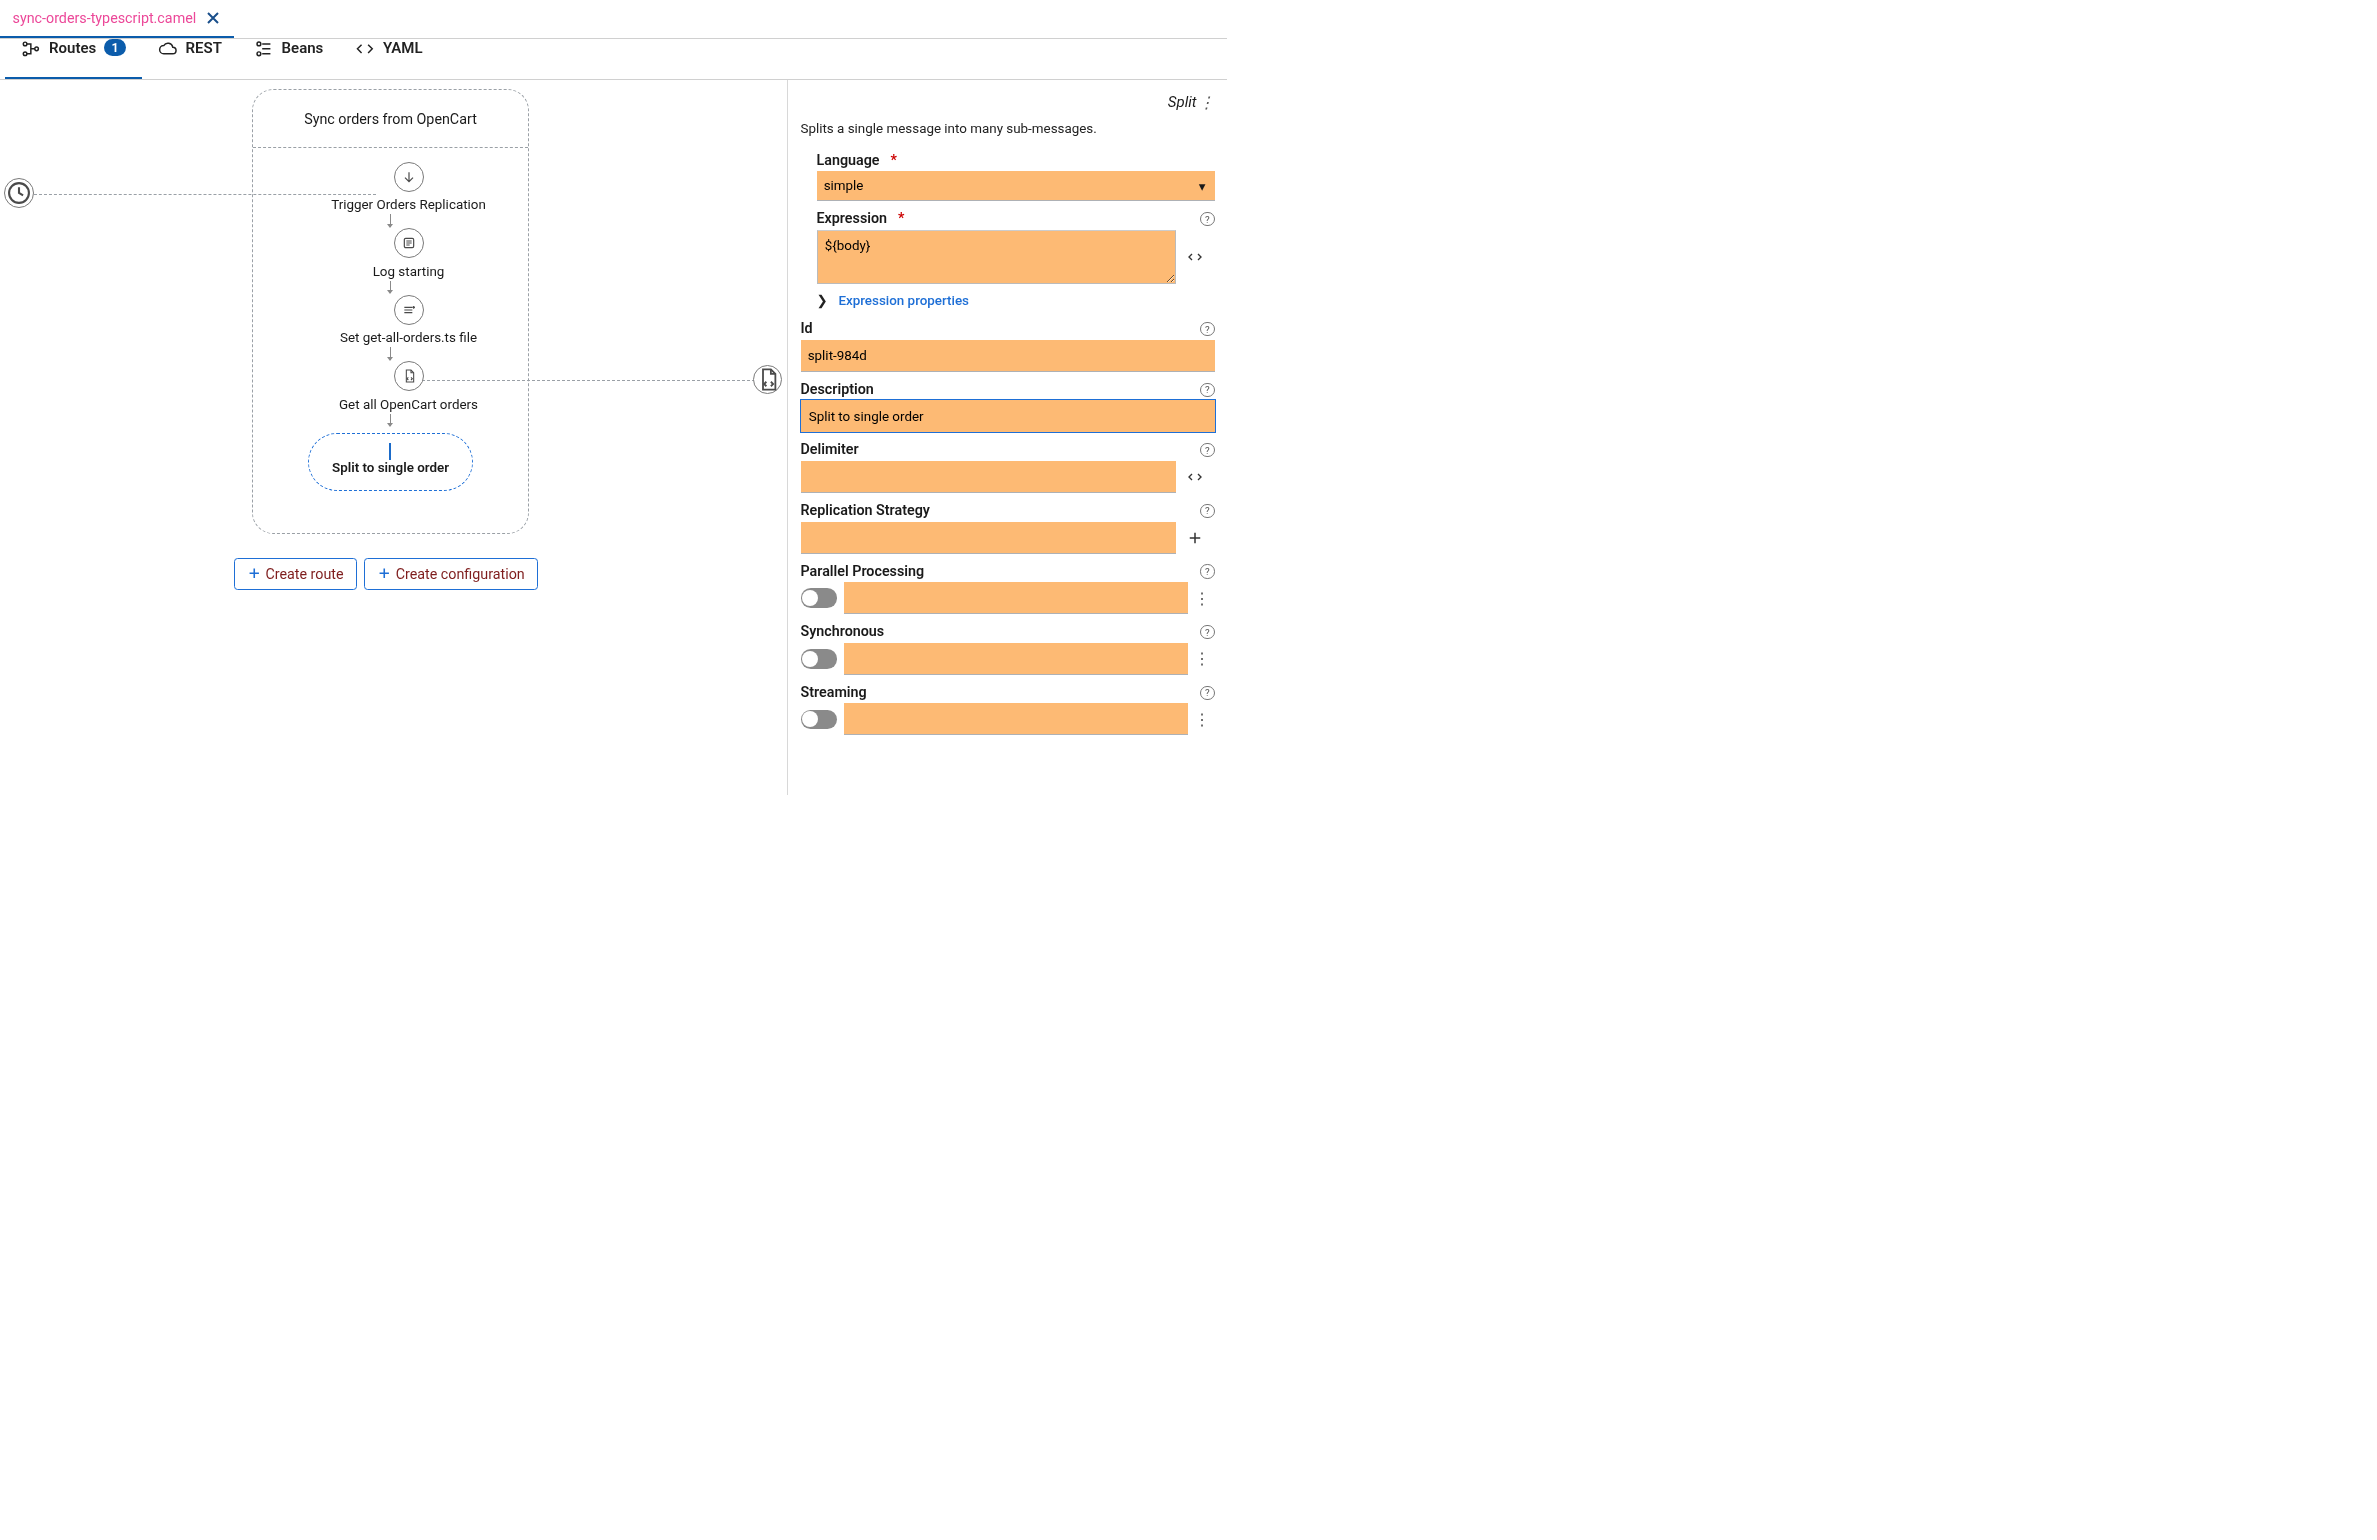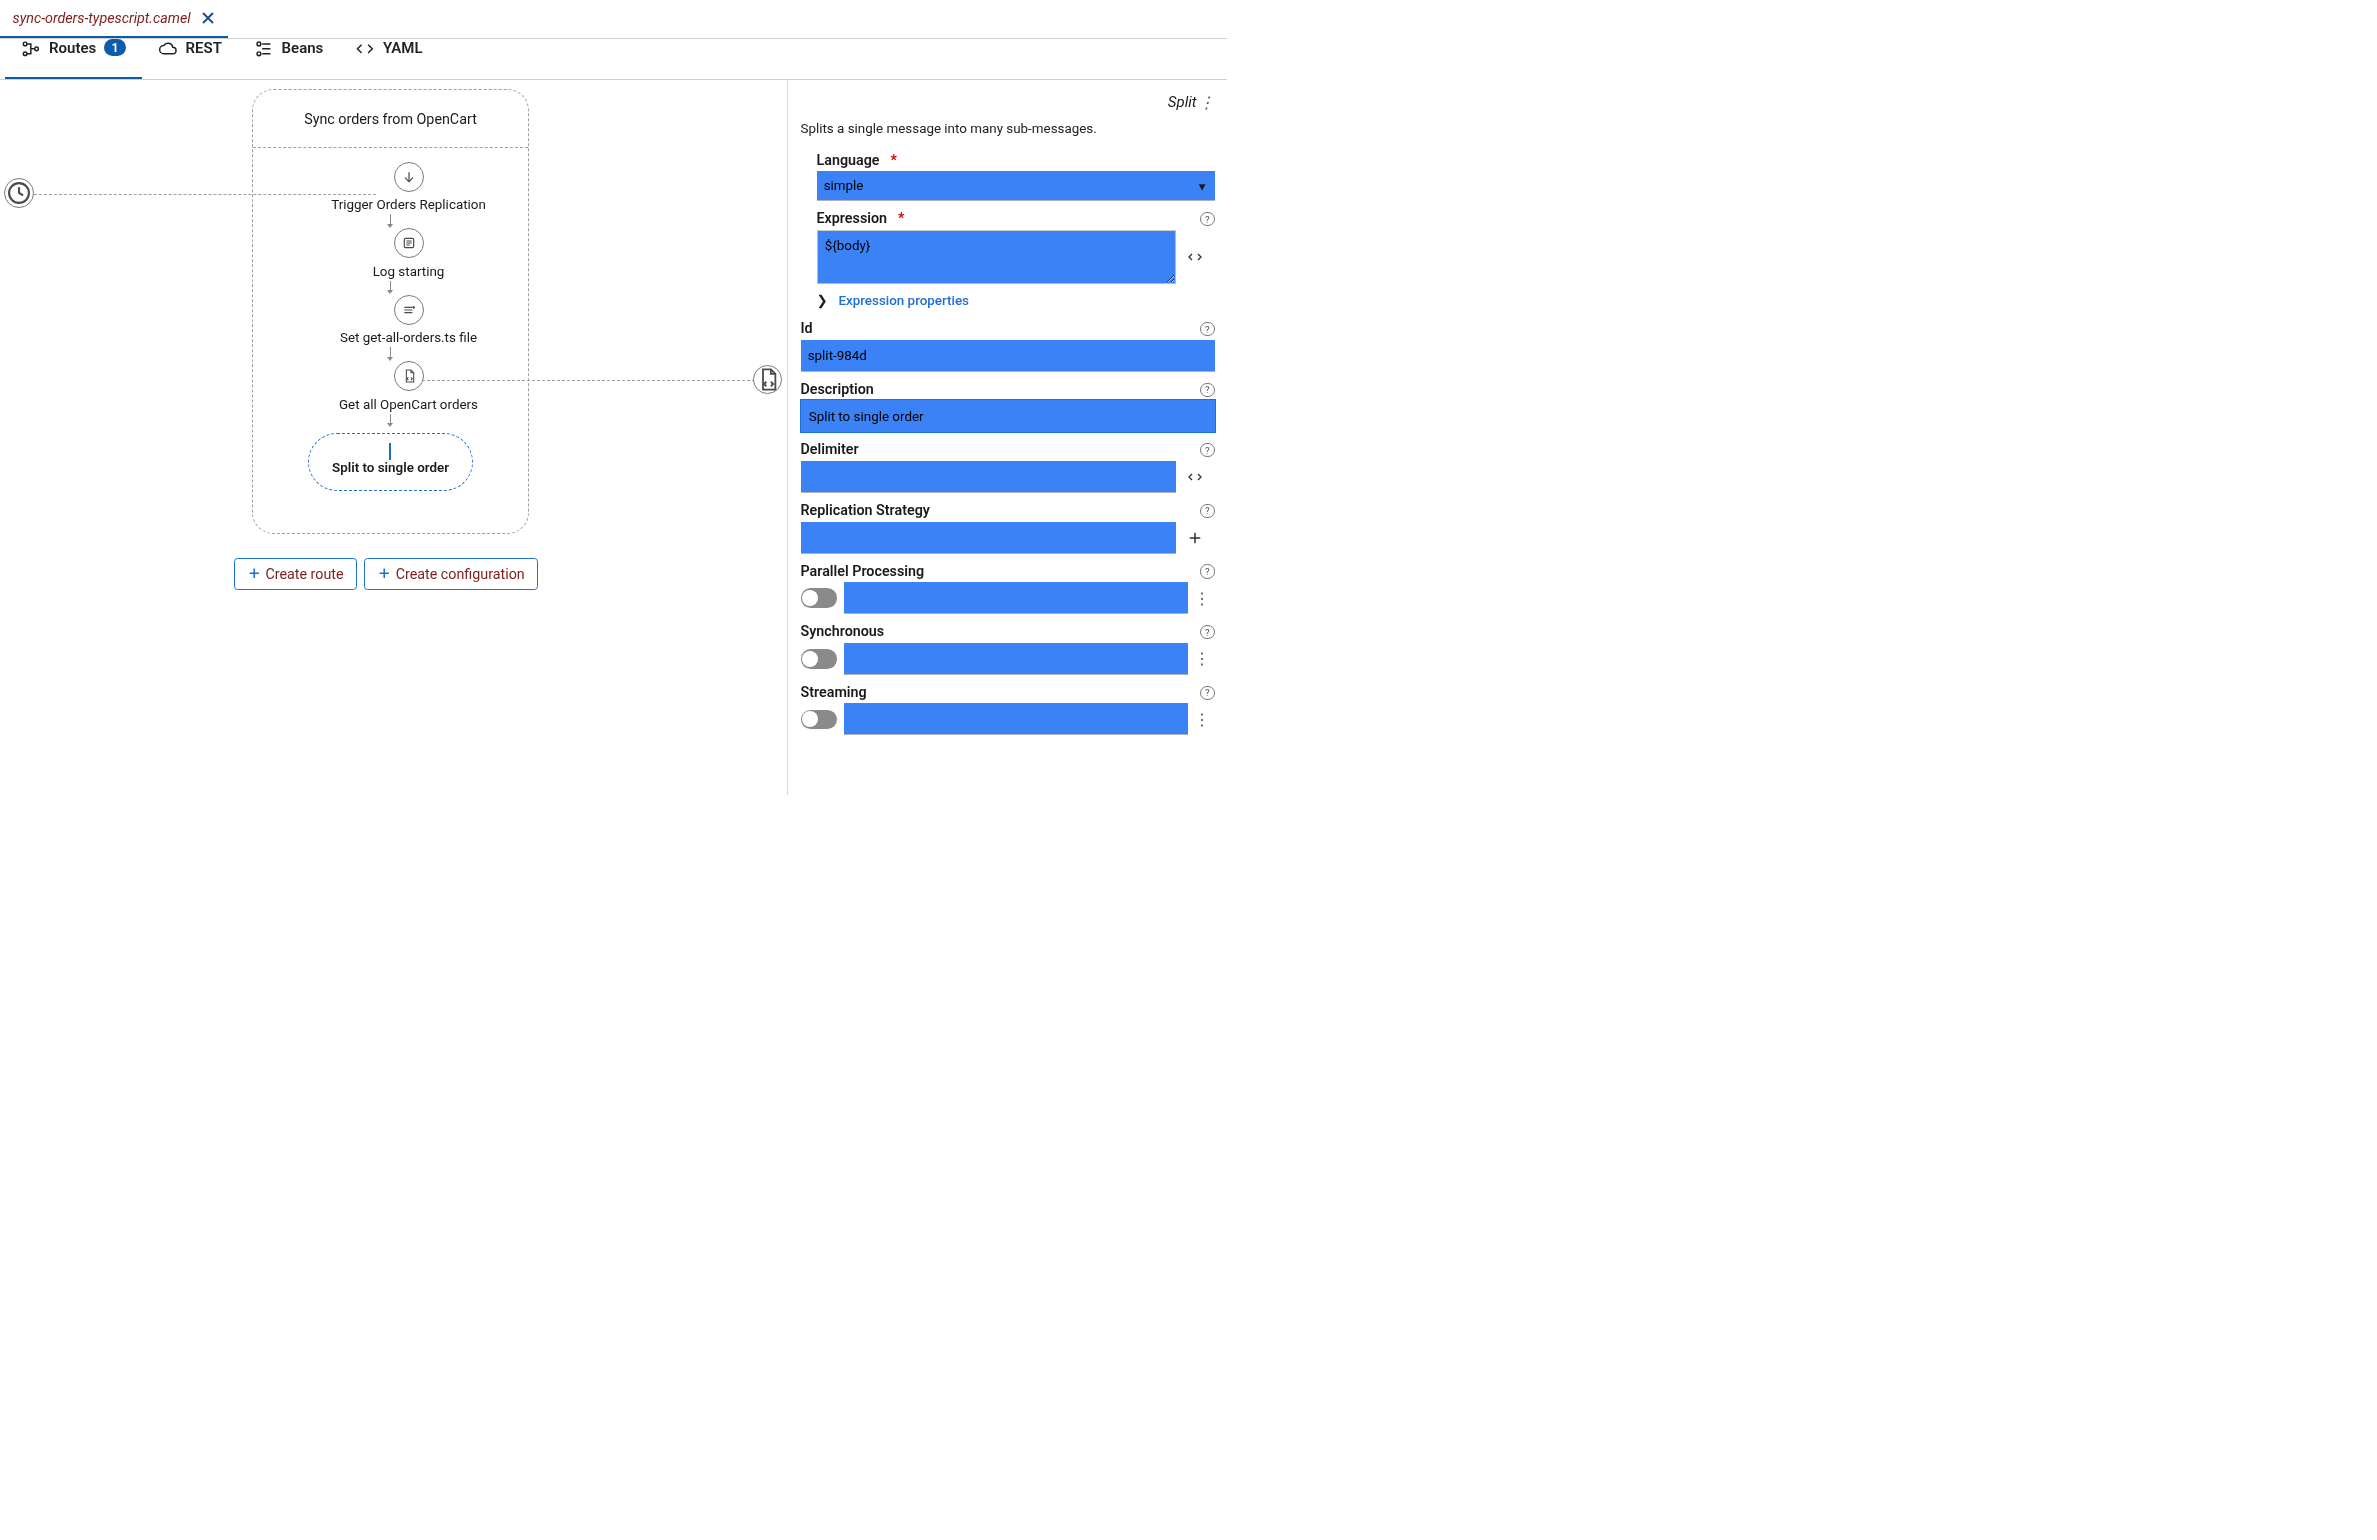--- a/index.html
+++ b/index.html
@@ -1,20 +1,20 @@
 <!DOCTYPE html>
 <html style="font-size:14.3px"><head>
 <meta charset="utf-8">
 <style>
   * { box-sizing: border-box; font-family: -apple-system, BlinkMacSystemFont, "Segoe UI", Roboto, Helvetica, Arial, sans-serif; }
   body { margin: 0; padding: 0; background: #fff; color: #1a1a1a; font-size: 13.4px; }
   .app { width: 1227px; height: 795px; display: flex; flex-direction: column; }
   
   .file-tabs { display: flex; align-items: center; border-bottom: 0.9px solid #d0d0d0; height: 39px; }
-  .file-tab { display: flex; align-items: center; gap: 9px; padding: 0 12.5px; height: 100%; color: #7f1d1d; border-bottom: 2.7px solid #0b5cab; font-size: 14.3px; font-style: italic; }
+  .file-tab { display: flex; align-items: center; gap: 9px; padding: 0 12.5px; height: 100%; color: #ec4899; border-bottom: 2.7px solid #0b5cab; font-size: 14.3px; }
   .file-tab .close { width: 16px; height: 16px; display: flex; align-items: center; justify-content: center; }
   
   .view-tabs { display: flex; align-items: center; height: 41px; border-bottom: 0.9px solid #d0d0d0; padding-left: 5.4px; }
   .view-tab { display: flex; align-items: flex-start; gap: 8px; padding: 0 16px; height: 100%; font-weight: 600; font-size: 15px; color: #222; border-bottom: 2.7px solid transparent; }
   .view-tab.active { border-bottom-color: #0b5cab; }
   .badge { background: #0b5cab; color: #fff; border-radius: 9px; padding: 0.9px 7.2px; font-size: 12.5px; font-weight: 600; }
   .view-tab svg { width: 19.7px; height: 19.7px; }
   
   .main { flex: 1; display: flex; min-height: 0; }
   .canvas { flex: 1; position: relative; overflow: hidden; }
@@ -41,21 +41,21 @@
   .btn-outline { border: 0.9px solid #1e6fd6; color: #7f1d1d; background: #fff; border-radius: 3.6px; padding: 7.2px 12.5px; font-size: 14.3px; display: flex; align-items: center; gap: 5.4px; }
   
   .side-header { display: flex; align-items: center; justify-content: flex-end; font-style: italic; }
   .side-title { font-size: 15px; }
   .side-desc { font-size: 13.4px; color: #222; margin: 9px 0 16px 0; }
   .form-group { margin-bottom: 9px; position: relative; }
   .form-label { font-size: 14.3px; font-weight: 600; display: flex; align-items: center; gap: 11px; margin-bottom: 3.6px; }
   .req { color: #c00; }
   .help { position: absolute; right: 0; top: 1.8px; width: 14.3px; height: 14.3px; border: 1.1px solid #777; border-radius: 50%; display: flex; align-items: center; justify-content: center; font-size: 9.8px; color: #555; }
   .indent { margin-left: 16px; }
-  .select, .input, .textarea { width: 100%; font-size: 13.4px; border: 0.9px solid #bbb; border-top-color: #ccc; background: #3b82f6; }
+  .select, .input, .textarea { width: 100%; font-size: 13.4px; border: 0.9px solid #bbb; border-top-color: #ccc; background: #fdba74; }
   .select { height: 30px; padding: 0 7.2px; }
   .input { height: 32px; padding: 0 7.2px; }
   .textarea-wrap { display: flex; }
   .textarea { height: 54px; padding: 7.2px; resize: vertical; font-family: inherit; flex: 1; }
   .addon { width: 39px; border: none; border-left: none; display: flex; align-items: center; justify-content: center; }
   .addon svg { width: 18px; height: 18px; }
   .input-row { display: flex; }
   .input-row .input { flex: 1; }
   .input-row .addon { width: 39px; }
   .input.focused { outline: 1.8px solid #1e6fd6; outline-offset: -0.9px; border-color: transparent; }

